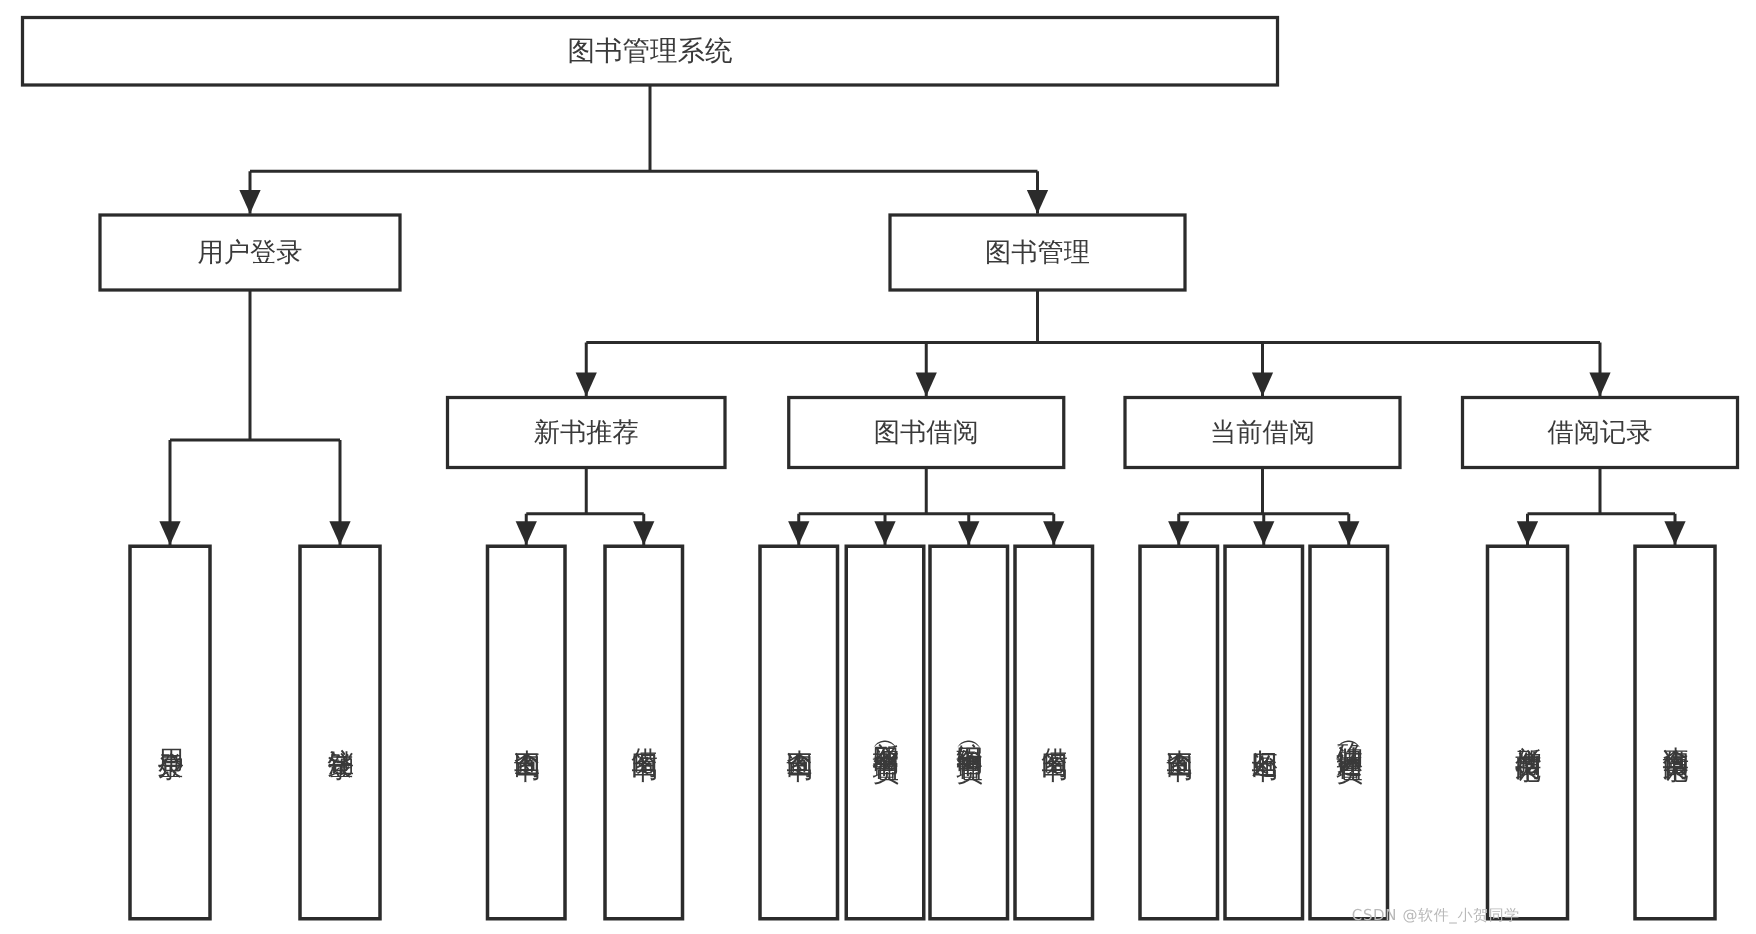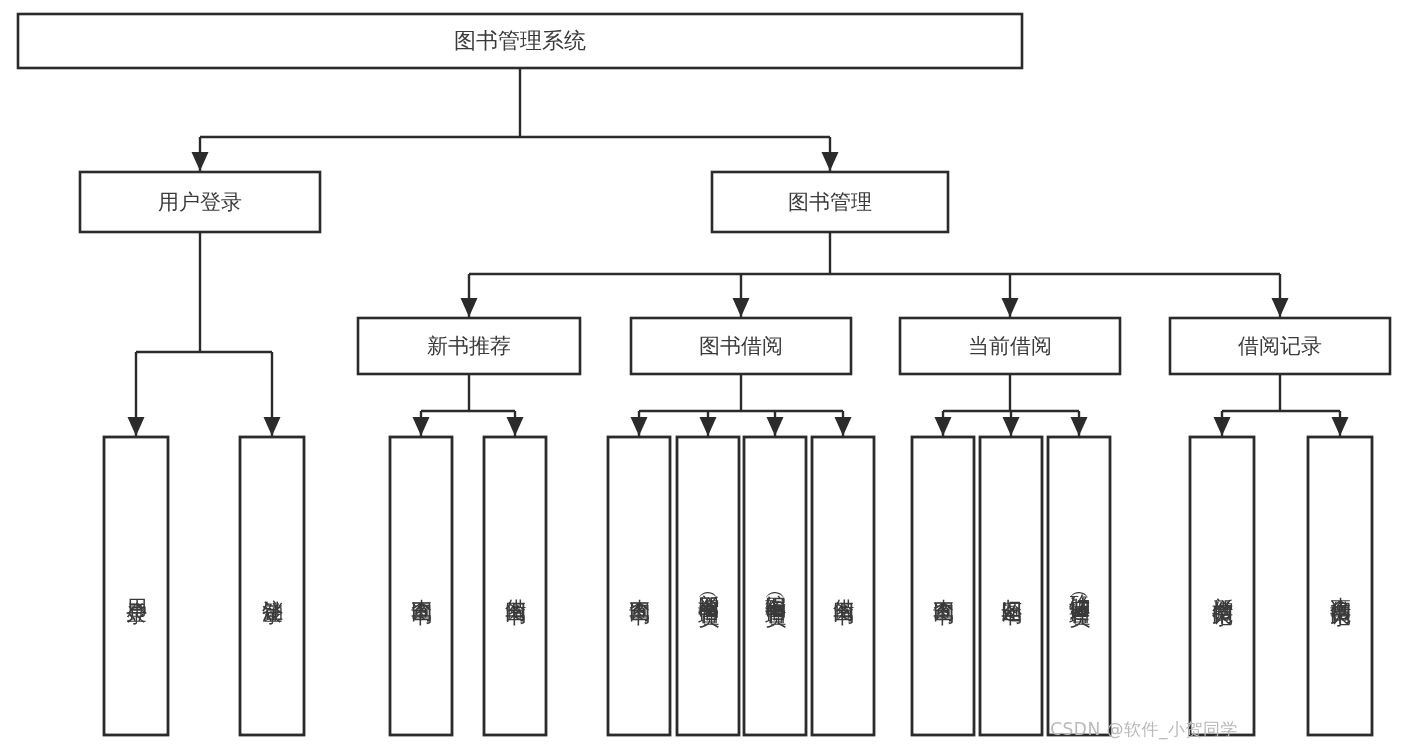--- a/index.html
+++ b/index.html
@@ -69,24 +69,24 @@
     font-family: "DejaVu Sans", "Liberation Sans", sans-serif;
     font-size: 21px;
     line-height: 1.22;
     letter-spacing: 2px;
     color: #3a3a3a;
     white-space: nowrap;
     text-align: center;
   }
   .watermark {
     position: absolute;
-    right: 2px;
+    right: 24px;
     bottom: 6px;
     font-family: "DejaVu Sans", "Liberation Sans", sans-serif;
-    font-size: 17px;
+    font-size: 12px;
     color: #b9b9b9;
     letter-spacing: 0.5px;
     white-space: nowrap;
   }
 </style>
 </head>
 <body>
 
 <div id="diagram-root">
 

